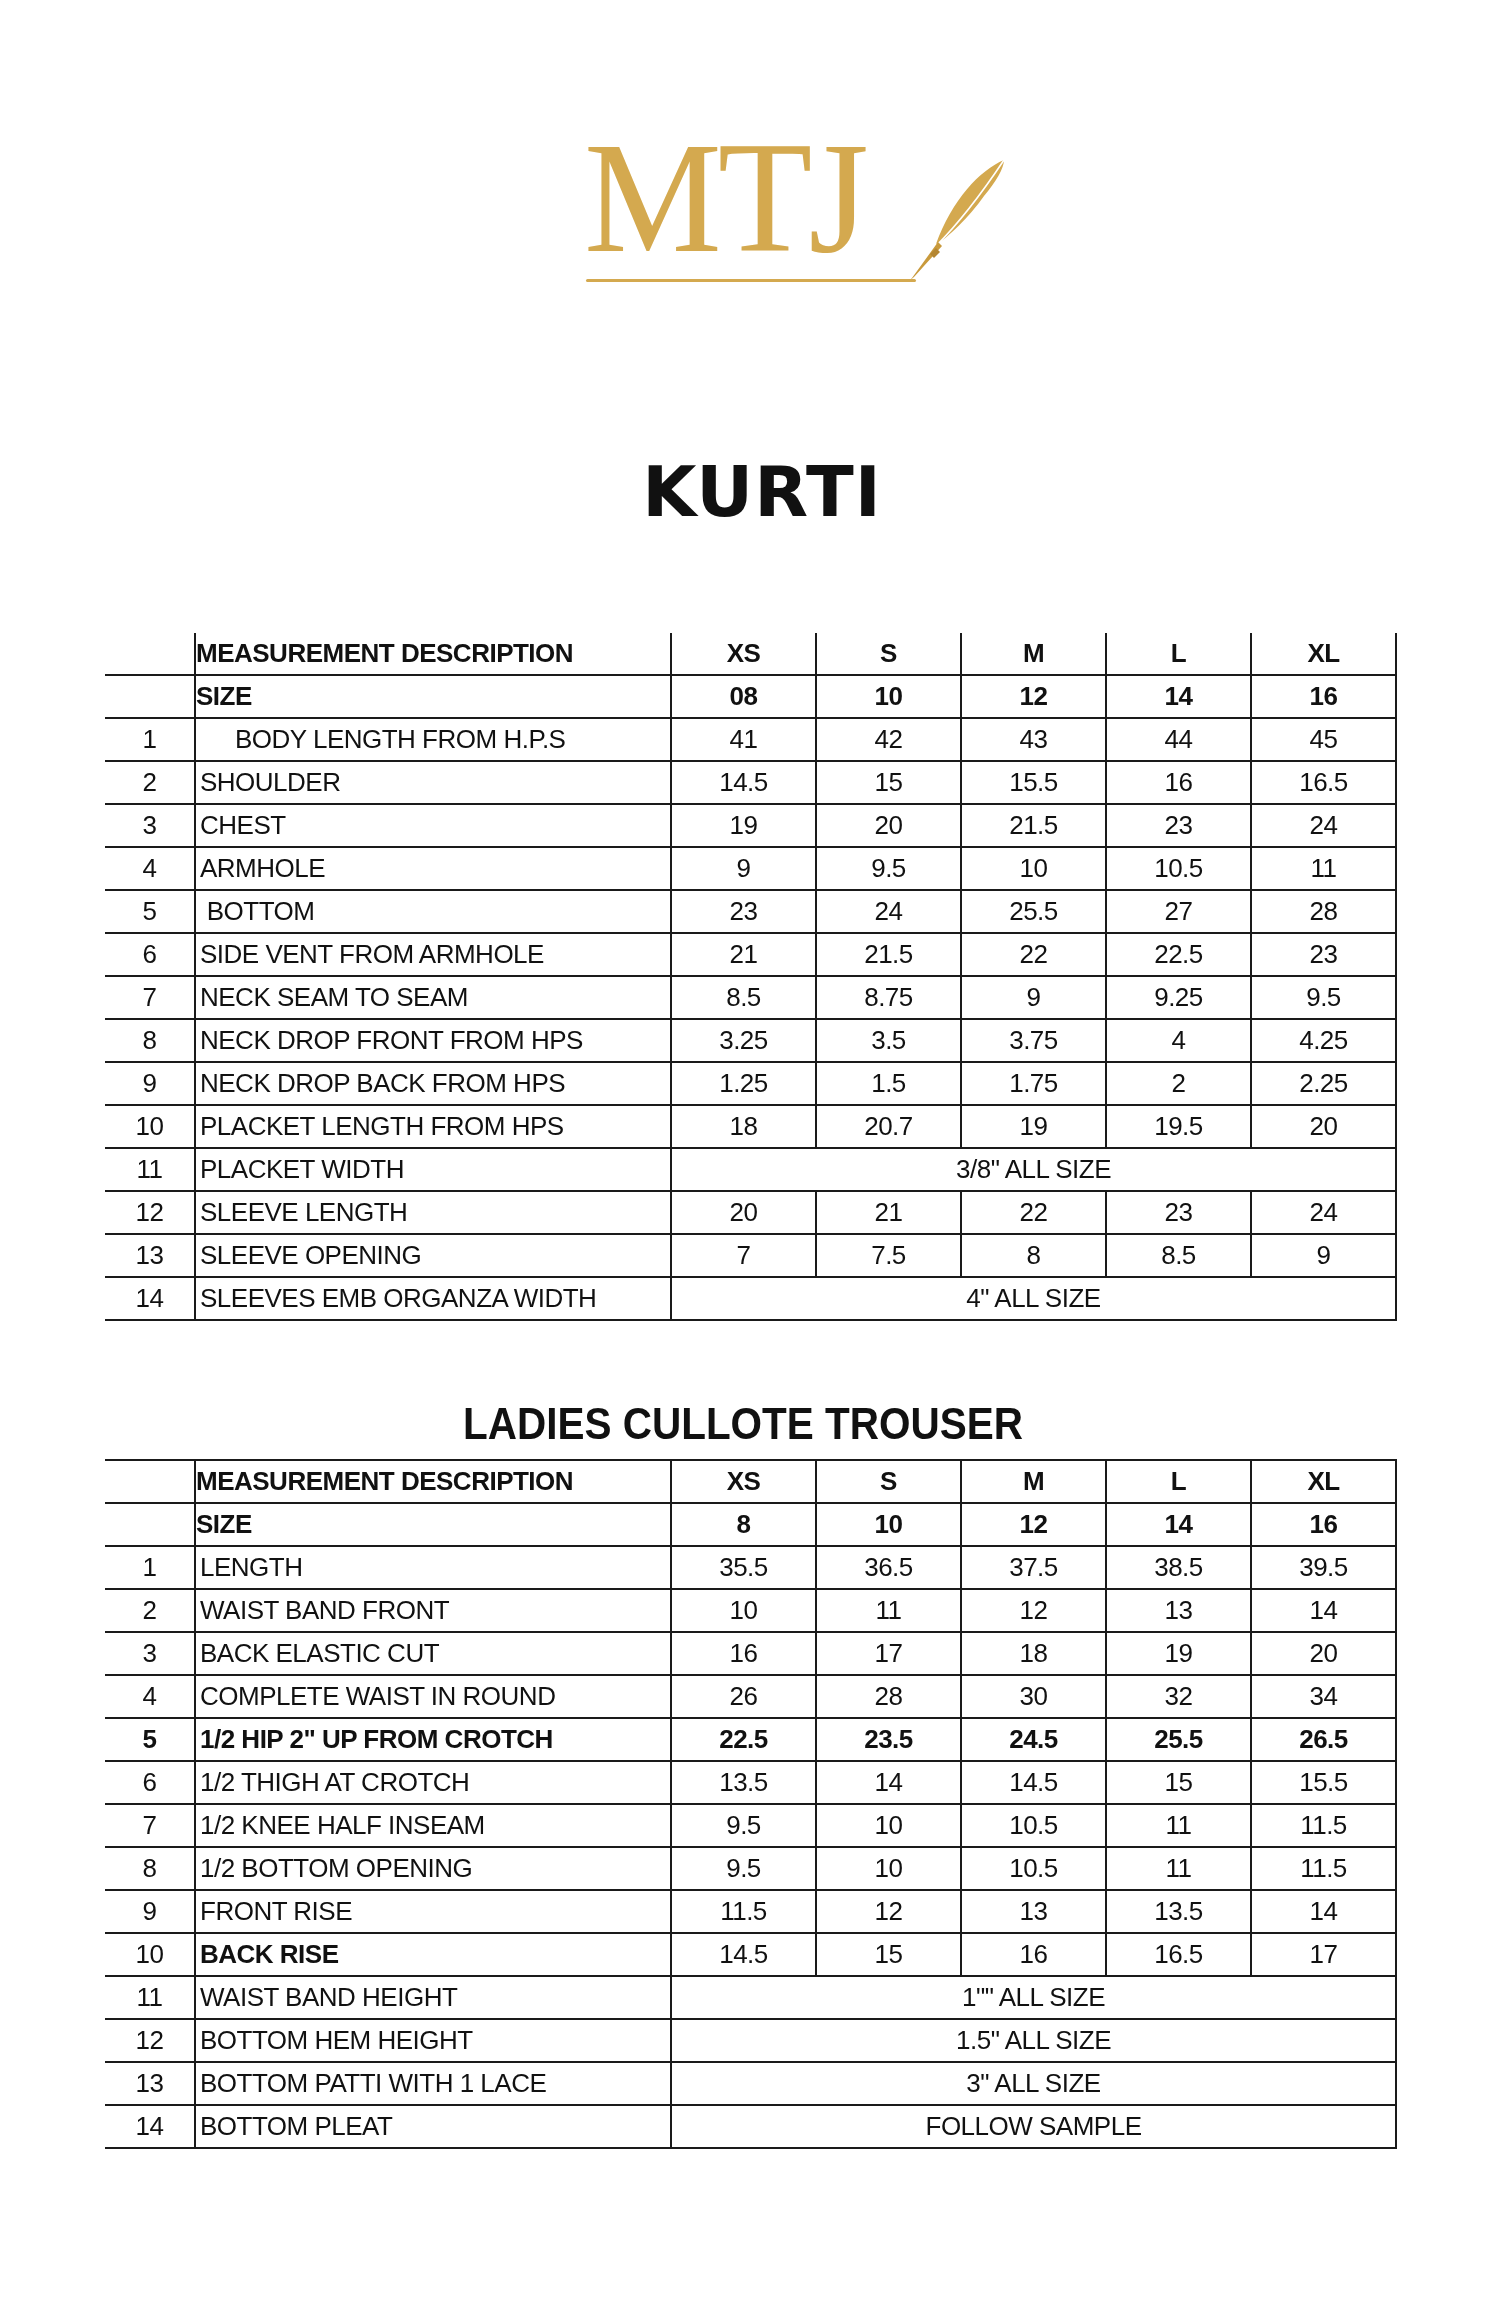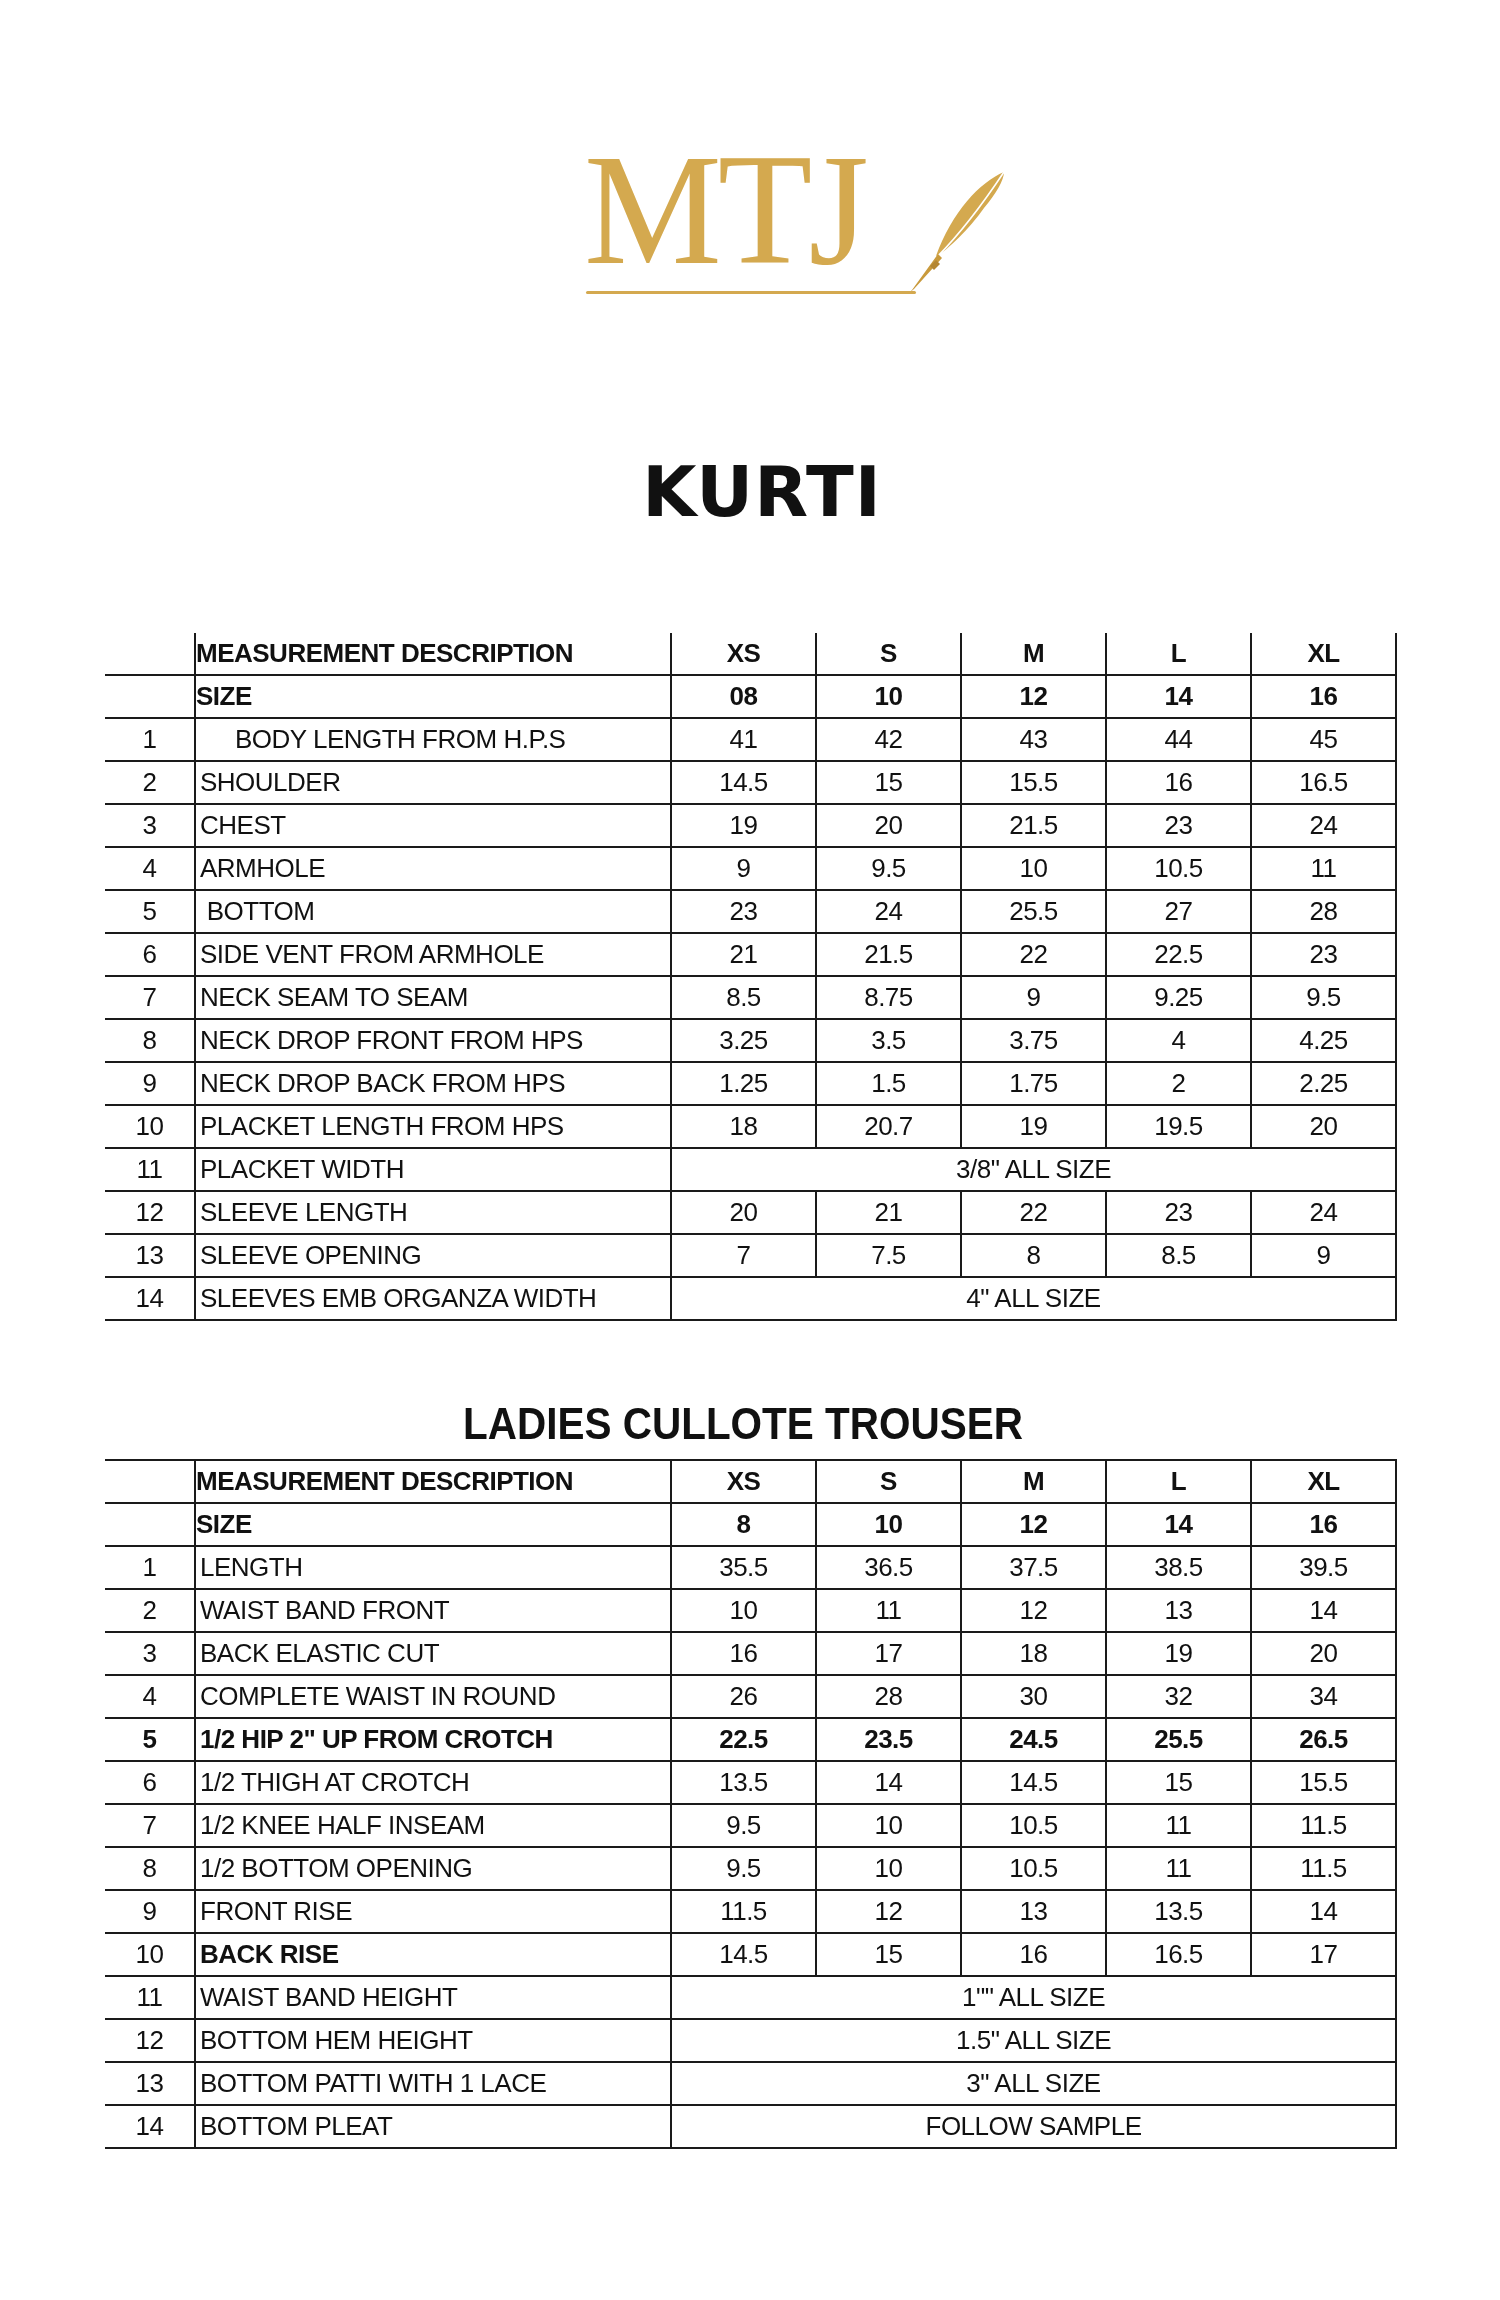--- a/index.html
+++ b/index.html
@@ -1,19 +1,19 @@
 <!DOCTYPE html>
 <html><head>
 <meta charset="utf-8">
 <style>
   html, body { margin: 0; padding: 0; background: #ffffff; }
   body { width: 1500px; height: 2300px; position: relative; overflow: hidden;
          font-family: "Liberation Sans", "DejaVu Sans", sans-serif; color: #111; }
 
-  .logo { position: absolute; left: 580px; top: 140px; width: 430px; height: 220px; }
+  .logo { position: absolute; left: 580px; top: 128px; width: 430px; height: 220px; }
   .logo-mark { position: absolute; left: 4px; top: 0px; font-family: "Liberation Serif", "DejaVu Serif", serif;
                font-size: 158px; line-height: 140px; color: var(--gold); letter-spacing: -4px; transform: scaleX(0.98); transform-origin: left top; }
   .logo-line { position: absolute; left: 6px; top: 151px; width: 330px; height: 3px; background: var(--gold); border-radius: 2px; }
   .logo-sub { position: absolute; left: 5px; top: 168px; font-family: "Liberation Serif", "DejaVu Serif", serif;
               font-size: 43px; letter-spacing: 4px; color: var(--gold); line-height: 50px; }
   .feather { position: absolute; left: 320px; top: 28px; width: 110px; height: 130px; }
 
   .title-kurti { position: absolute; left: 12px; width: 1500px; top: 452px; text-align: center;
                  font-family: "DejaVu Sans", "Liberation Sans", sans-serif; font-weight: bold; font-size: 70px; letter-spacing: 1px; line-height: 80px; }
   .title-trouser { position: absolute; left: 0; width: 1486px; top: 1397px; text-align: center;

